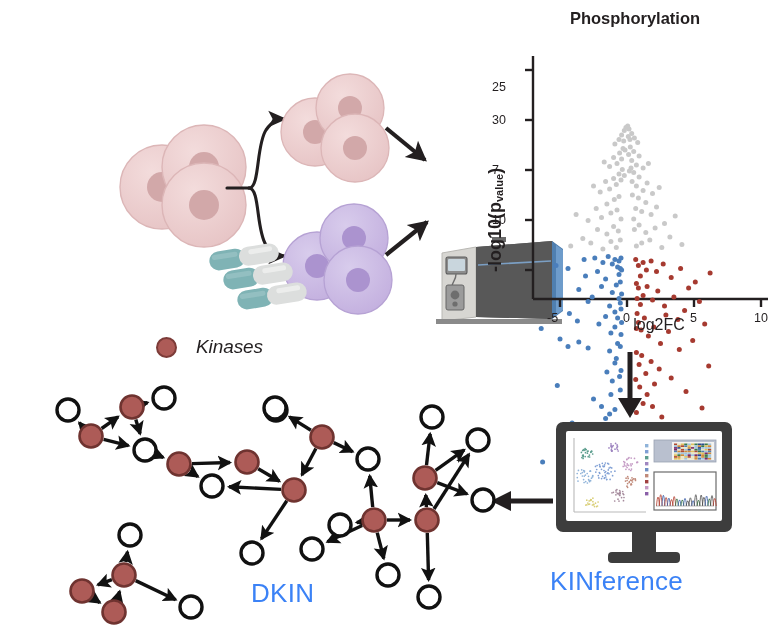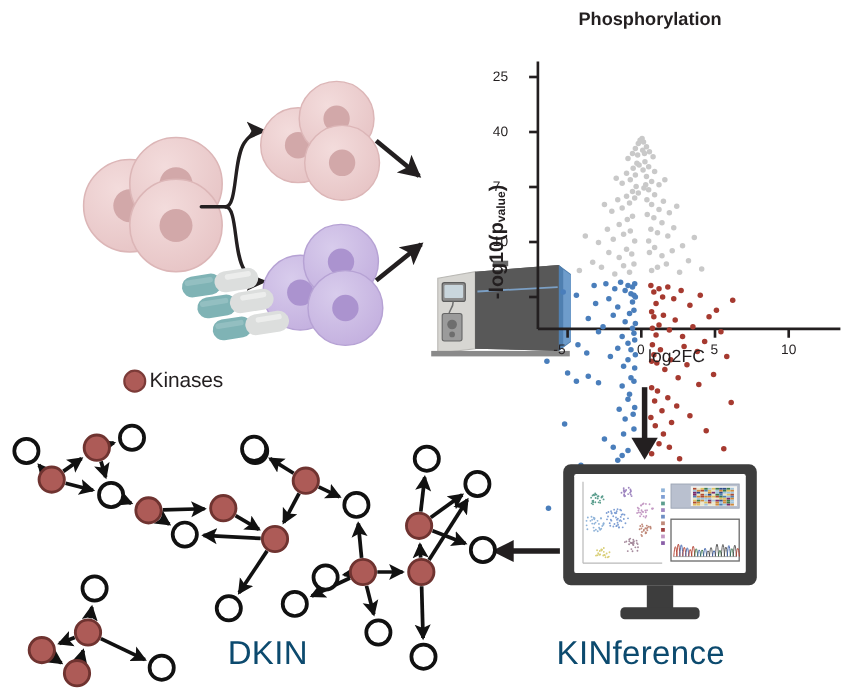--- a/index.html
+++ b/index.html
@@ -1,47 +1,47 @@
 <!DOCTYPE html>
 <html><head>
 <meta charset="utf-8">
 <style>
   html,body{margin:0;padding:0;background:#ffffff;}
   body{width:768px;height:635px;position:relative;overflow:hidden;
        font-family:"Liberation Sans",sans-serif;color:#231f20;}
-  .stage{position:absolute;inset:0;width:644px;height:635px;}
+  .stage{position:absolute;inset:0;width:644px;height:635px;margin-left:44px;}
   .abs{position:absolute;}
   svg{display:block;overflow:visible;}
 
   
   .vtitle{position:absolute;left:466px;top:8px;width:250px;text-align:center;
           font-size:16.5px;font-weight:bold;line-height:1.22;color:#231f20;}
   .ylab{position:absolute;left:419px;top:60px;width:230px;
         font-size:18px;font-weight:bold;color:#231f20;
         transform:rotate(-90deg);transform-origin:left top;
         white-space:nowrap;}
   .ylab .sub{font-size:11px;vertical-align:-0.22em;}
   .xlab{position:absolute;left:540px;top:316px;width:150px;text-align:center;
         font-size:16px;color:#231f20;}
   .vtick{position:absolute;font-size:12.5px;color:#231f20;}
 
   
   .legend{position:absolute;left:112px;top:336px;display:flex;align-items:center;gap:9px;}
-  .legend .grp{display:flex;align-items:flex-start;gap:3px;}
+  .legend .grp{display:flex;align-items:center;gap:19px;font-style:italic;}
   .legend .gap{width:22px;}
   .lgtxt{font-size:19px;color:#231f20;letter-spacing:-0.1px;}
   .dotK{width:21px;height:21px;border-radius:50%;background:#ad5b57;
         border:2.2px solid #7c3b38;box-sizing:border-box;}
   .dotP{width:21px;height:21px;border-radius:50%;background:#ffffff;
         border:3px solid #1a1a1a;box-sizing:border-box;}
 
   
-  .cap{position:absolute;font-size:30px;color:#0c4a6e;letter-spacing:0.3px;}
+  .cap{position:absolute;font-size:26px;color:#3b82f6;letter-spacing:0.3px;}
   .cap-dkin{left:207px;top:578px;}
-  .cap-kin{left:506px;top:578px;}
+  .cap-kin{left:506px;top:566px;}
 </style>
 </head>
 <body>
 
 <div class="stage">
 
   <svg class="abs" style="left:0;top:70px" width="420" height="260" viewBox="0 0 420 260">
     <defs>
       <radialGradient id="cellPink" cx="38%" cy="32%" r="78%">
         <stop offset="0%" stop-color="#f3dcdc"></stop>
@@ -380,22 +380,22 @@
         <circle cx="128.7" cy="74.0" r="2.5" fill="#c9c9c9"></circle>
         <circle cx="126.9" cy="75.5" r="2.5" fill="#c9c9c9"></circle>
         <circle cx="129.6" cy="102.5" r="2.5" fill="#c9c9c9"></circle>
         <circle cx="126.0" cy="98.0" r="2.5" fill="#c9c9c9"></circle>
         <circle cx="130.4" cy="119.0" r="2.5" fill="#c9c9c9"></circle>
         <circle cx="125.3" cy="123.5" r="2.5" fill="#c9c9c9"></circle>
         <circle cx="129.3" cy="84.5" r="2.5" fill="#c9c9c9"></circle>
       </g>
   </svg>
 
-  <div class="vtick" style="left:448px;top:63px;">25</div>
-  <div class="vtick" style="left:448px;top:113px;">40</div>
+  <div class="vtick" style="left:448px;top:80px;">25</div>
+  <div class="vtick" style="left:448px;top:113px;">30</div>
   <div class="vtick" style="left:448px;top:163px;">7</div>
   <div class="vtick" style="left:448px;top:213px;">10</div>
 
   <div class="vtick" style="left:503px;top:311px;">-5</div>
   <div class="vtick" style="left:579px;top:311px;">0</div>
   <div class="vtick" style="left:646px;top:311px;">5</div>
   <div class="vtick" style="left:710px;top:311px;">10</div>
 
   <div class="xlab">log2FC</div>
 

